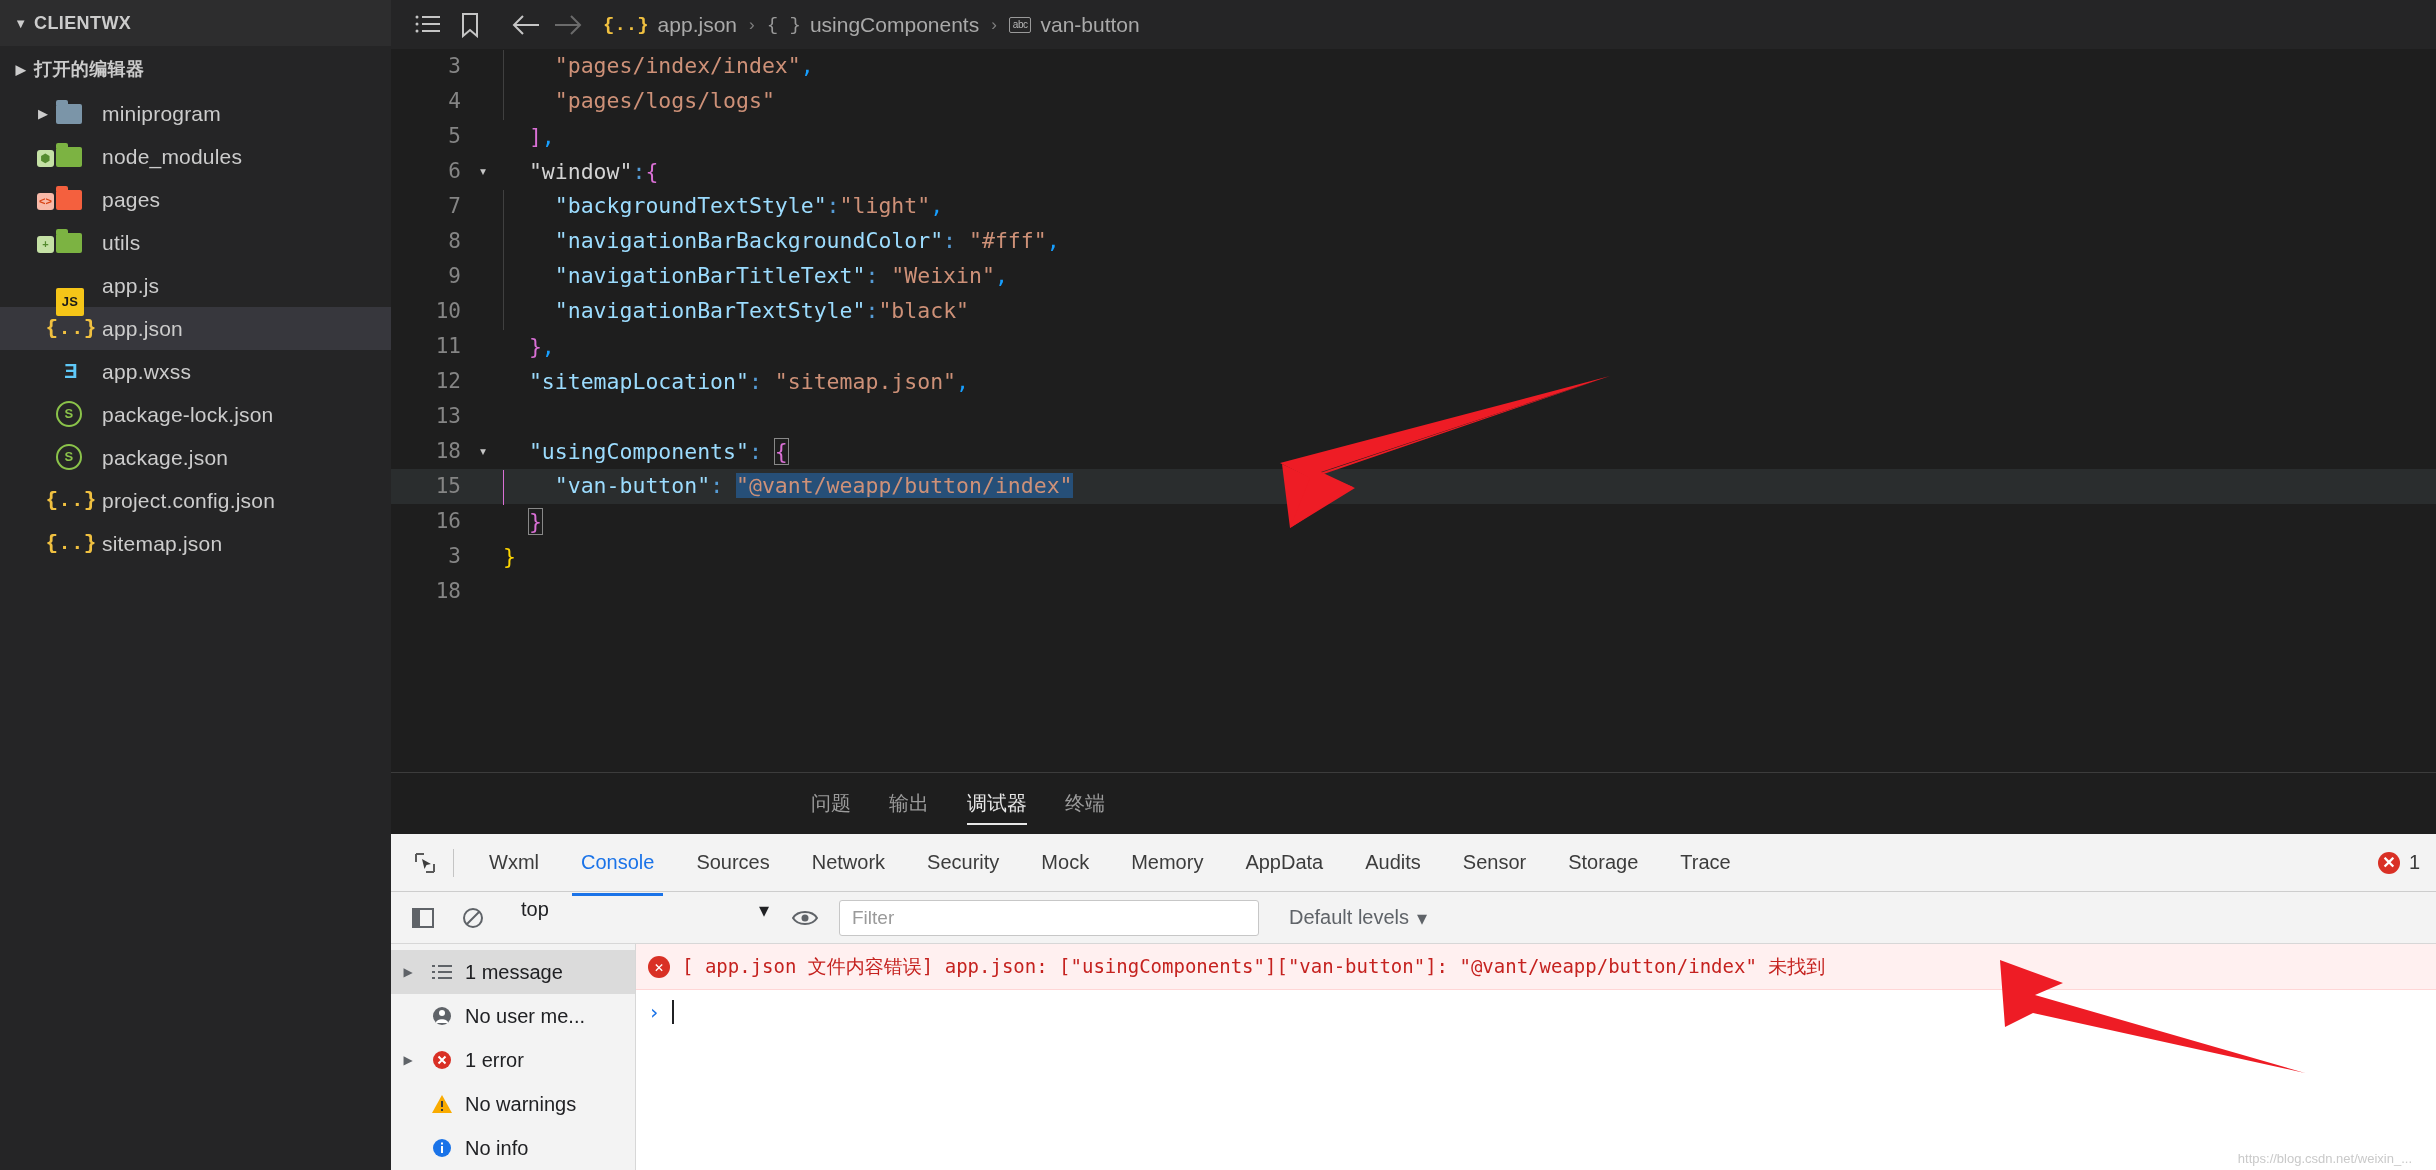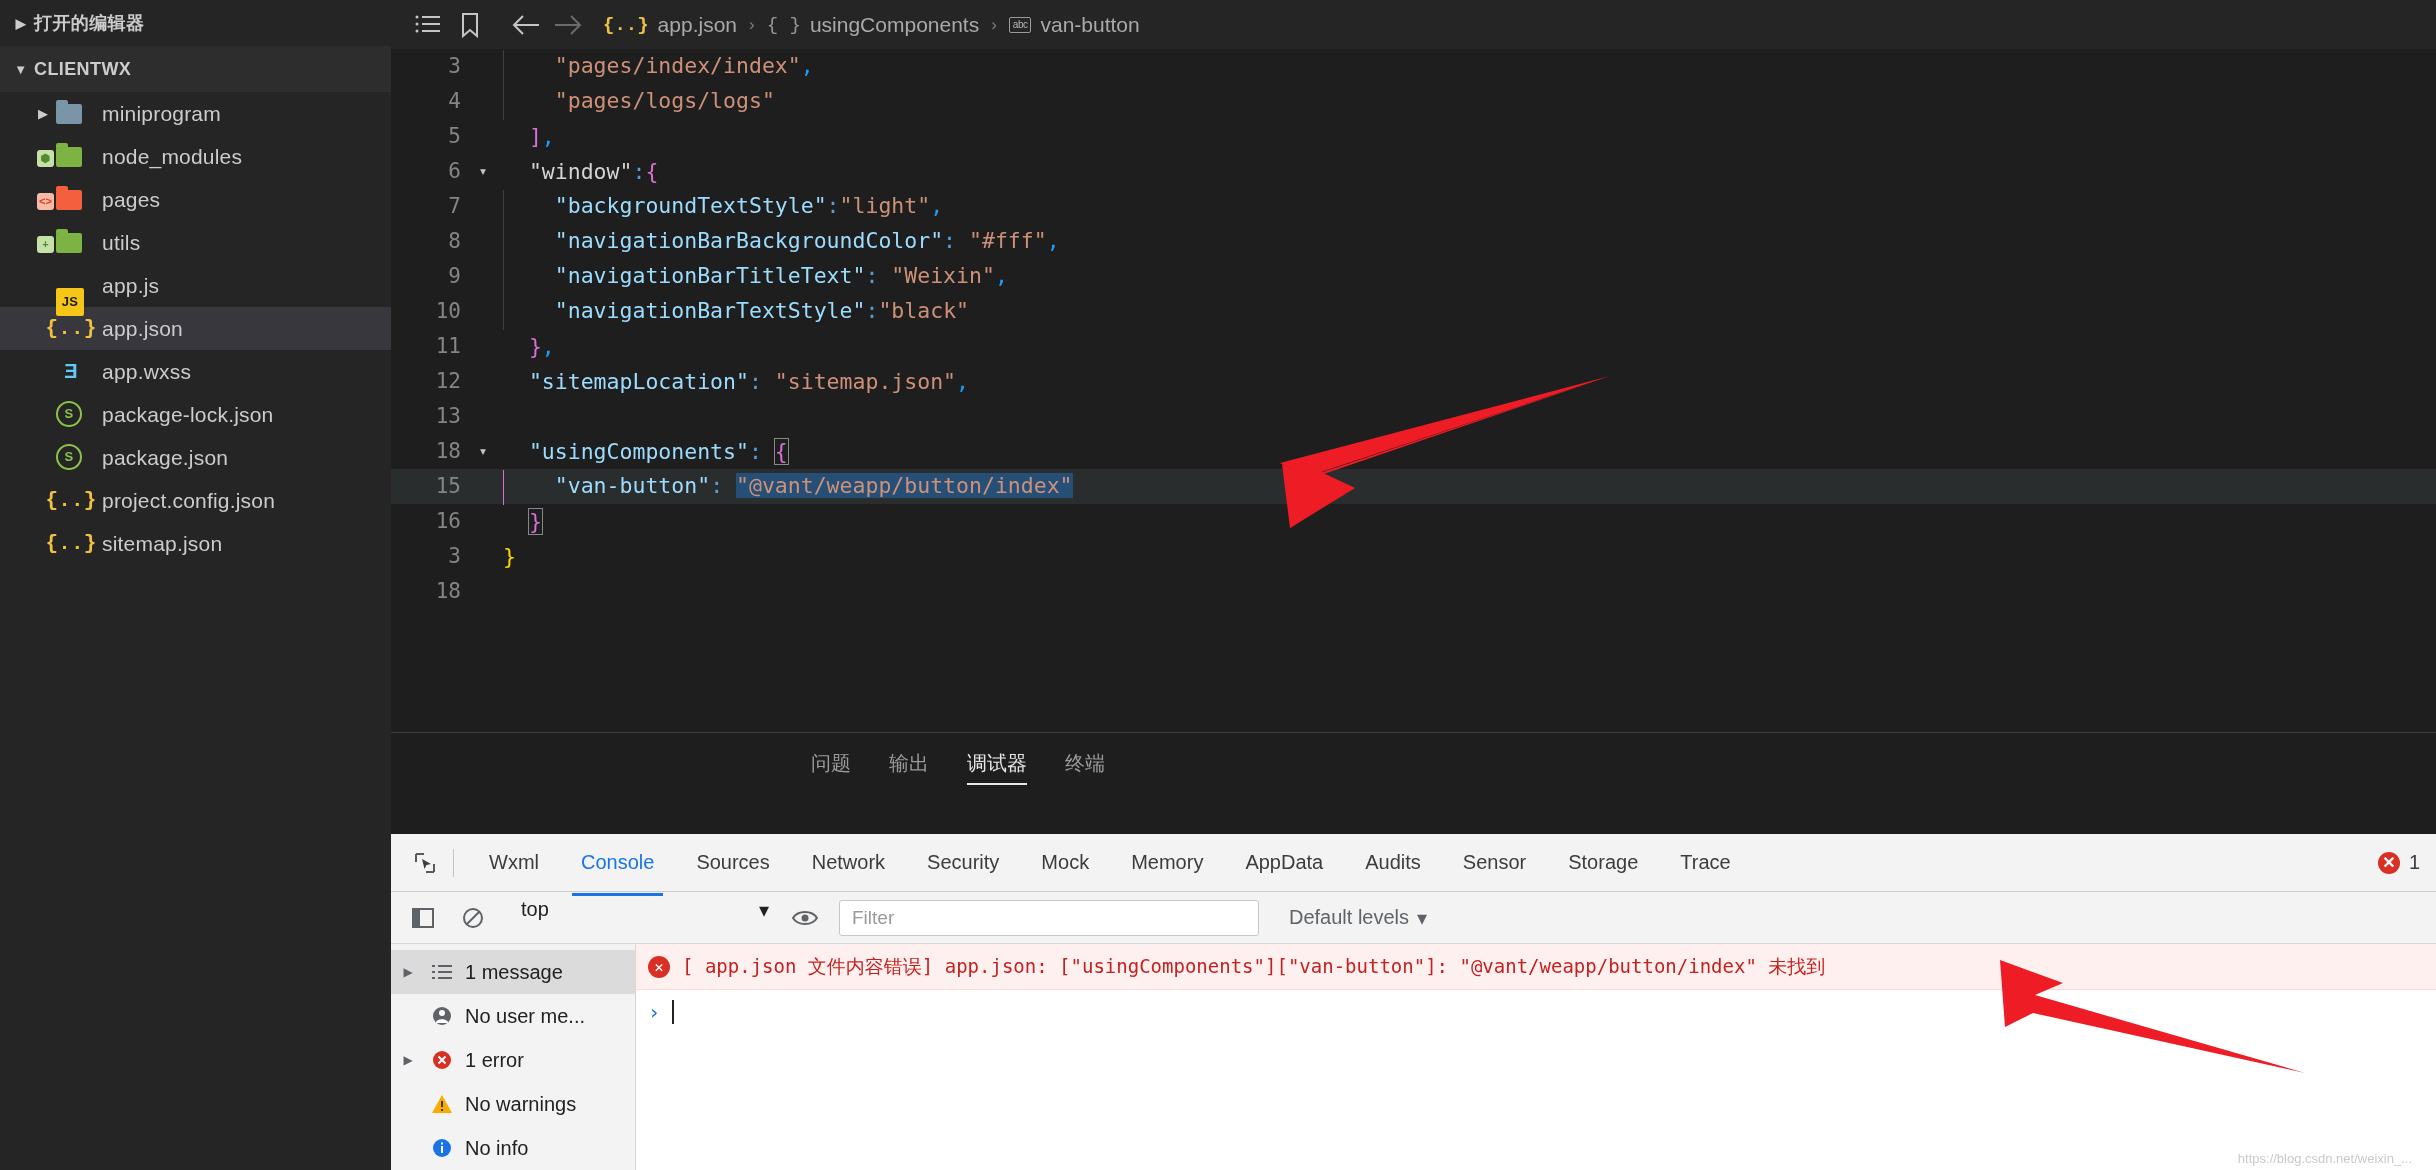--- a/index.html
+++ b/index.html
@@ -127,21 +127,21 @@
   .s { color: #ce9178; }  
   .p { color: #569cd6; }  
   .b1 { color: #ffd700; } 
   .b2 { color: #da70d6; } 
   .b3 { color: #179fff; } 
   .w { color: #d4d4d4; }
   .sel { background: #264f78; }
   .brmatch { outline: 1px solid #888; }
 
   
-  .panel { flex: 0 0 auto; background: #1e1e1e; display: flex; flex-direction: column; gap: 40px; }
+  .panel { flex: 0 0 auto; background: #1e1e1e; display: flex; flex-direction: column; }
   .panel-tabs {
     height: 62px; display: flex; align-items: center; padding-left: 420px;
     border-top: 1px solid #3c3c3c; background: #1e1e1e; position: relative;
   }
   .ptab {
     font-size: 20px; color: #9b9b9b; margin-right: 38px; height: 62px;
     display: flex; align-items: center; position: relative;
   }
   .ptab.active { color: #e7e7e7; }
   .ptab.active::after {
@@ -227,28 +227,28 @@
   #arrow1 { left: 1190px; top: 368px; }
   #arrow2 { left: 1985px; top: 955px; }
 </style>
 </head>
 <body>
 
 <div class="app">
 
   <div class="sidebar">
 
+    <div class="sb-section opened">
+      <span class="tw down"></span>
+      <span>CLIENTWX</span>
+    </div>
+
     <div class="sb-section">
       <span class="tw right"></span>
       <span>打开的编辑器</span>
-    </div>
-
-    <div class="sb-section opened">
-      <span class="tw down"></span>
-      <span>CLIENTWX</span>
     </div>
 
     <div class="sb-row depth1">
       <span class="tw right"></span>
       <span class="ficon">
         <span class="folder f-blue"><span class="tab"></span><span class="body"></span></span>
       </span>
       <span>miniprogram</span>
     </div>
 

